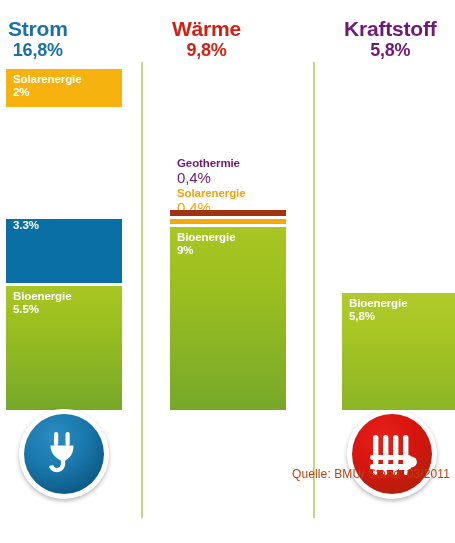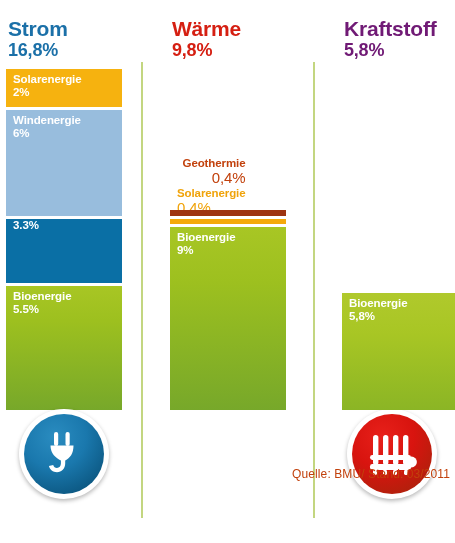--- a/index.html
+++ b/index.html
@@ -55,20 +55,21 @@
     display: block;
     font-size: 21px;
     font-weight: bold;
     letter-spacing: -0.2px;
   }
   .col-head .pct {
     display: block;
     font-size: 18px;
     font-weight: bold;
     letter-spacing: -0.2px;
+    text-align: center;
   }
   .col-strom .col-head      { color: #1b70a8; }
   .col-waerme .col-head     { color: #d51f12; }
   .col-kraftstoff .col-head { color: #701a75; }
 
   
   .stack {
     position: absolute;
     left: 4px;
     width: 116px;
@@ -117,21 +118,21 @@
 
   
   .outside-labels {
     position: absolute;
     left: 11px;
     white-space: nowrap;
   }
   .outside-labels .ol-row { line-height: 1.13; }
   .outside-labels .ol-name { font-size: 11.5px; font-weight: bold; letter-spacing: -0.1px; }
   .outside-labels .ol-val  { font-size: 15px; font-weight: normal; letter-spacing: -0.1px; }
-  .ol-geo  { color: #c2410c; text-align: right; }
+  .ol-geo  { color: #701a75; }
   .ol-sol  { color: #f0a30a; }
 
   
   .badge {
     position: absolute;
     width: 90px;
     height: 90px;
     border-radius: 50%;
     background: #ffffff;
     box-shadow: 0 2px 4px rgba(0,0,0,.28);
@@ -182,24 +183,20 @@
       <span class="pct">16,8%</span>
     </div>
 
     <div class="stack" style="top:69px; height:341px;">
 
       <div class="seg fill-solar" style="top:0px; height:38px;">
         <span class="lbl">Solarenergie</span>
         <span class="val">2%</span>
       </div>
 
-      <div class="seg fill-wind" style="top:41px; height:106px;">
-        <span class="lbl">Windenergie</span>
-        <span class="val">6%</span>
-      </div>
 
       <div class="seg fill-wasser" style="top:150px; height:64px;">
         <span class="val">3.3%</span>
       </div>
 
       <div class="seg fill-bio-strom" style="top:217px; height:124px;">
         <span class="lbl">Bioenergie</span>
         <span class="val">5.5%</span>
       </div>
 

